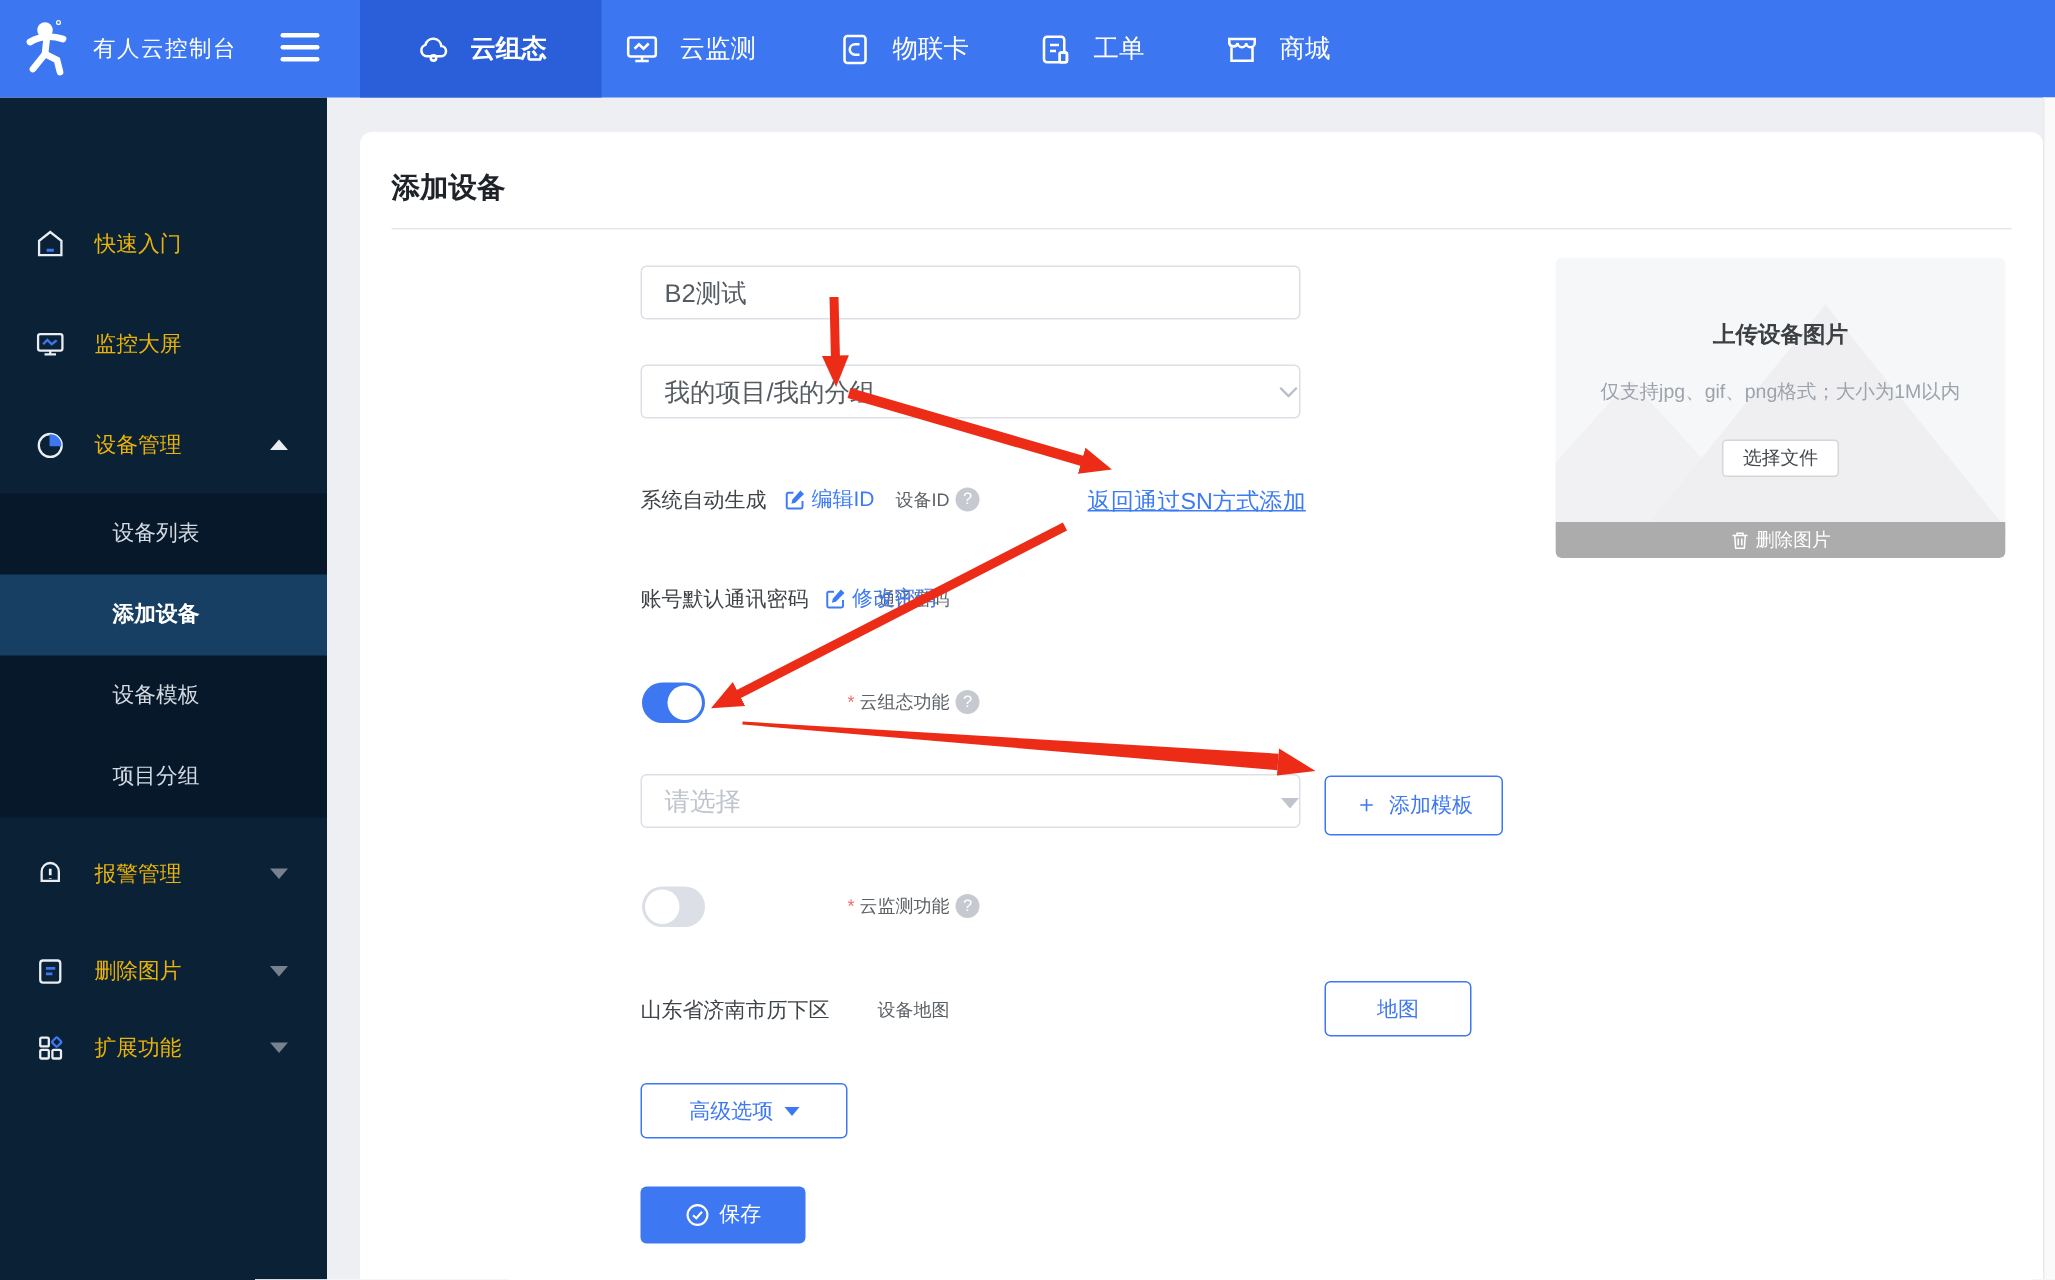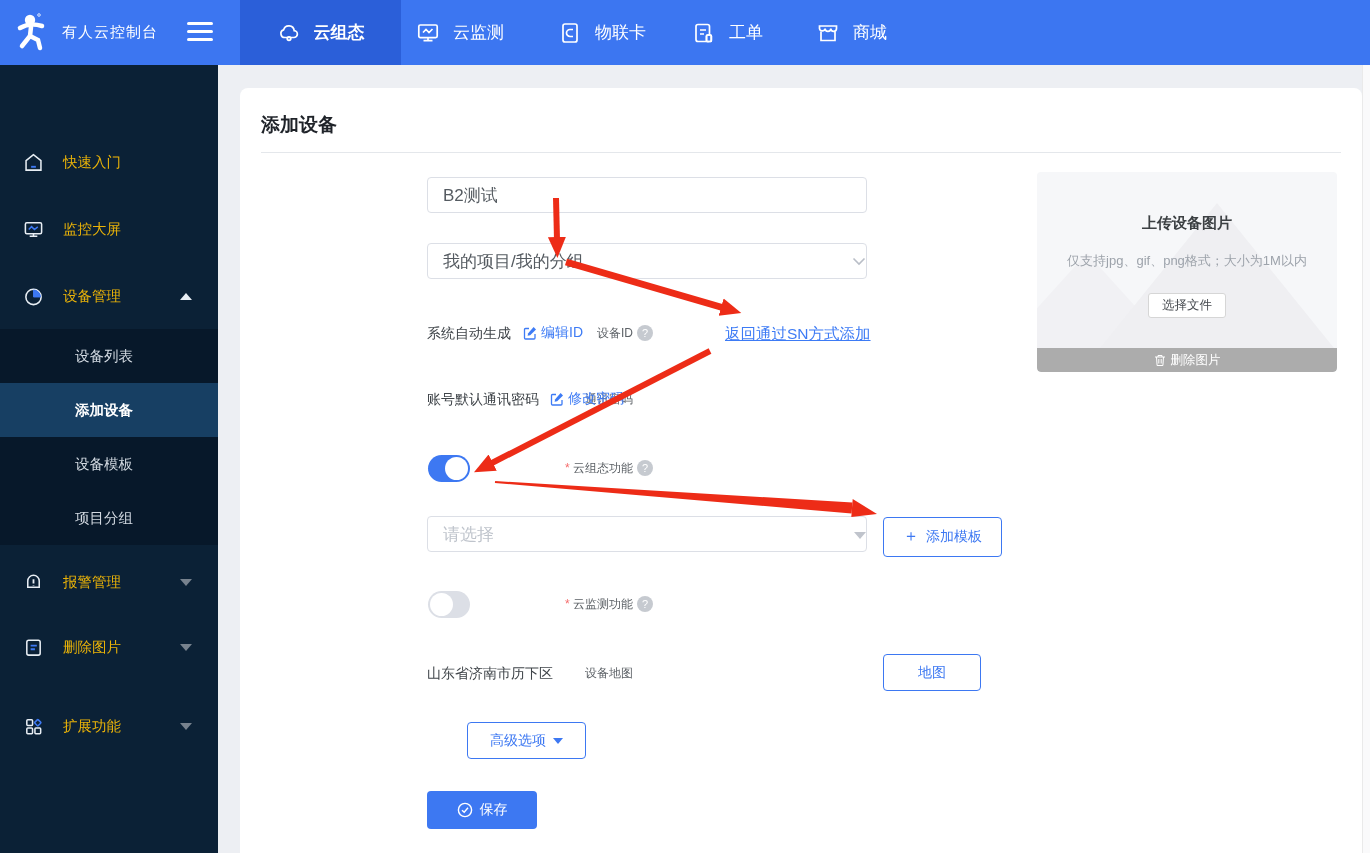--- a/index.html
+++ b/index.html
@@ -177,21 +177,21 @@
       <span class="caret down"></span>
     </div>
     <div class="side-item" style="top:549px;">
       <svg viewBox="0 0 22 22" fill="none" stroke="#E8EEF4" stroke-width="1.6">
         <rect x="4" y="3.5" width="14" height="15.5" rx="2"></rect>
         <path d="M8,9 h6.5 M8,12.8 h4.5" stroke="#3D78F2" stroke-width="1.9"></path>
       </svg>
       <span class="lbl">删除图片</span>
       <span class="caret down"></span>
     </div>
-    <div class="side-item" style="top:628px;">
+    <div class="side-item" style="top:600px;">
       <svg viewBox="0 0 22 22" fill="none" stroke="#E8EEF4" stroke-width="1.6">
         <rect x="4" y="4" width="6" height="6" rx="1"></rect>
         <rect x="4" y="12.5" width="6" height="6" rx="1"></rect>
         <rect x="12.5" y="12.5" width="6" height="6" rx="1"></rect>
         <rect x="13" y="4.5" width="5" height="5" rx="0.8" transform="rotate(45 15.5 7)" stroke="#3D78F2"></rect>
       </svg>
       <span class="lbl">扩展功能</span>
       <span class="caret down"></span>
     </div>
 
@@ -260,21 +260,21 @@
     <div class="toggle off" style="top:503px;">
         <div class="knob"></div>
       </div>
 
     <div class="f-label" style="top:577px;">设备地图</div>
     <div class="value-text" style="top:577px;">山东省济南市历下区</div>
     <div class="btn-outline" style="left:643px; top:566px; width:98px; height:37px;">
       <span>地图</span>
     </div>
 
-    <div class="btn-outline" style="left:187px; top:634px; width:119px; height:37px;margin-left:40px;">
+    <div class="btn-outline" style="left:187px; top:634px; width:138px; height:37px;">
       <span>高级选项</span>
       <span class="caret-blue"></span>
     </div>
 
     <div class="btn-primary" style="left:187px; top:703px; width:110px; height:38px;">
       <svg width="16" height="16" viewBox="0 0 16 16">
         <circle cx="8" cy="8" r="6.6" fill="none" stroke="#fff" stroke-width="1.4"></circle>
         <polyline points="5,8.2 7.2,10.2 11,5.8" fill="none" stroke="#fff" stroke-width="1.4"></polyline>
       </svg>
       <span>保存</span>

